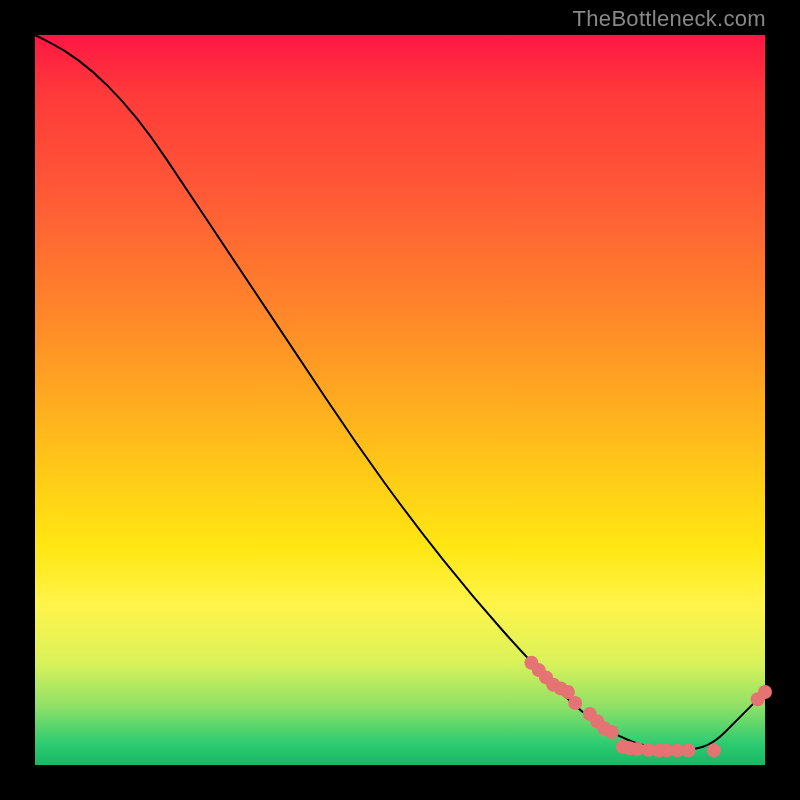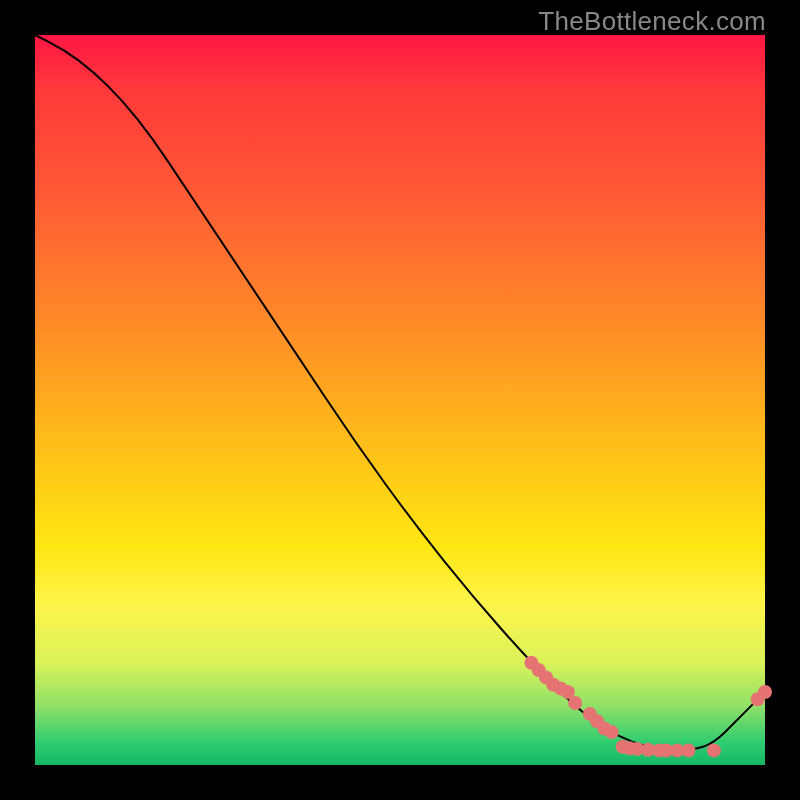--- a/index.html
+++ b/index.html
@@ -37,21 +37,21 @@
       #8ee067 92%,
       #2ecc71 97%,
       #17b765 100%
     );
   }
   .watermark {
     position: absolute;
     top: 6px;
     right: 34px;
     color: #888;
-    font-size: 26px;
+    font-size: 22px;
     font-weight: 400;
     letter-spacing: 0.3px;
     user-select: none;
   }
   svg.curve {
     position: absolute;
     left: 0;
     top: 0;
     width: 730px;
     height: 730px;

